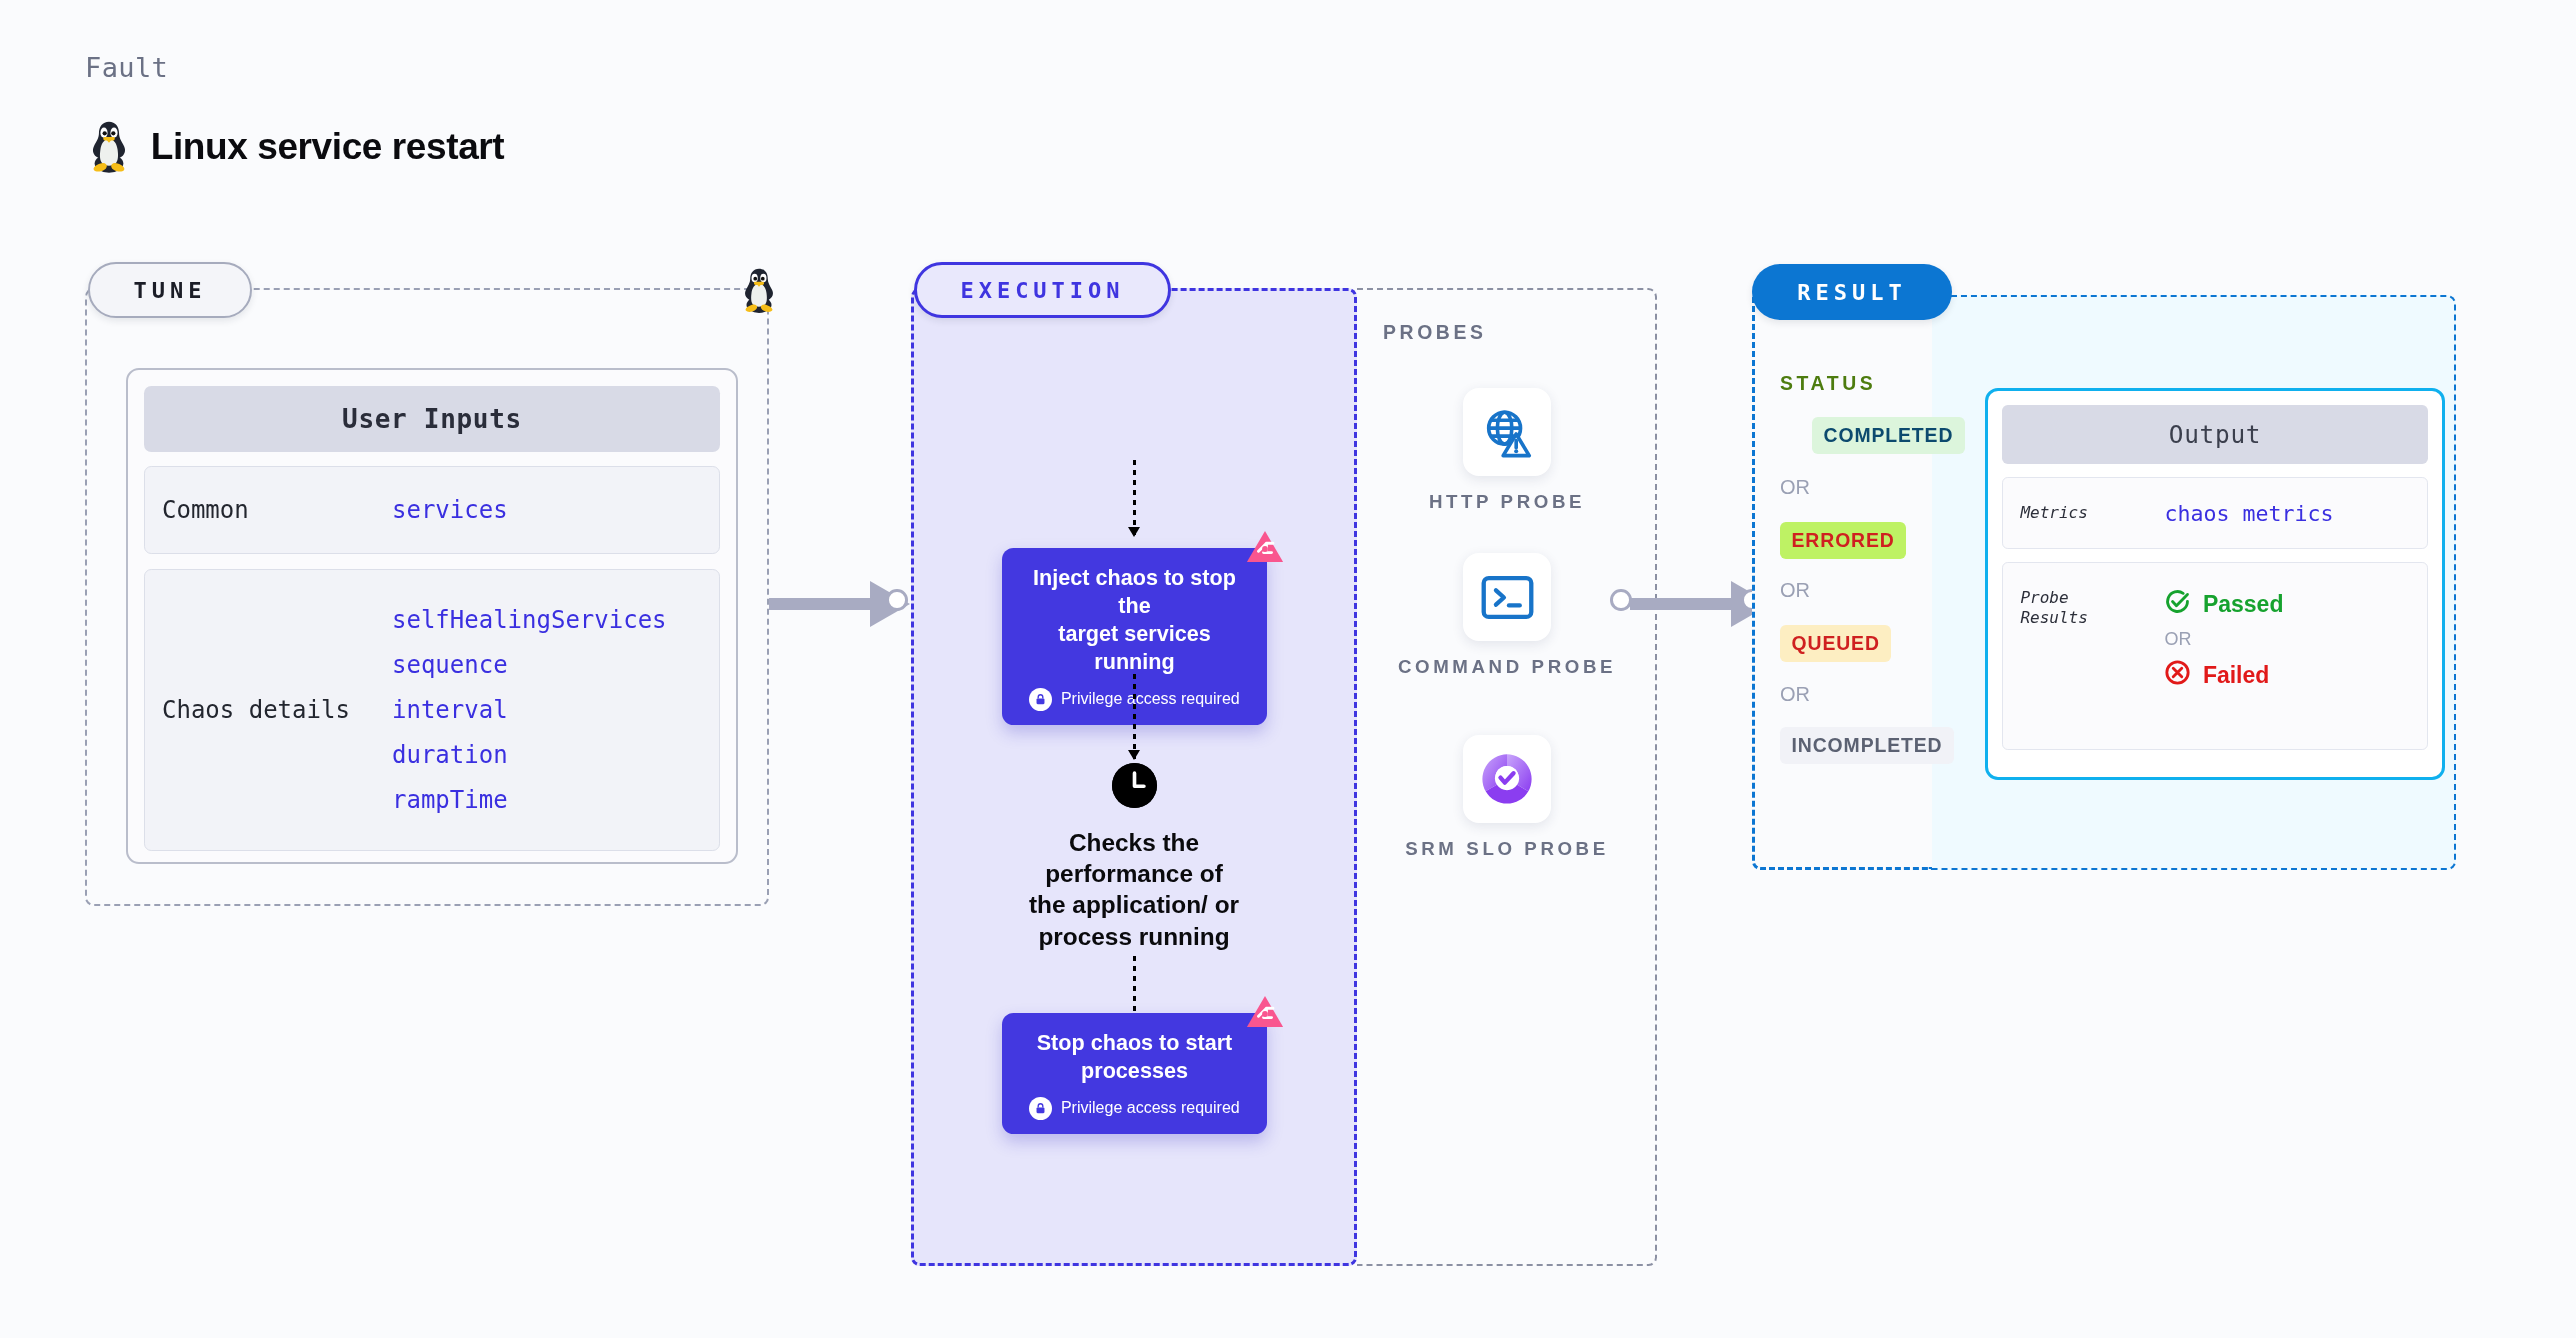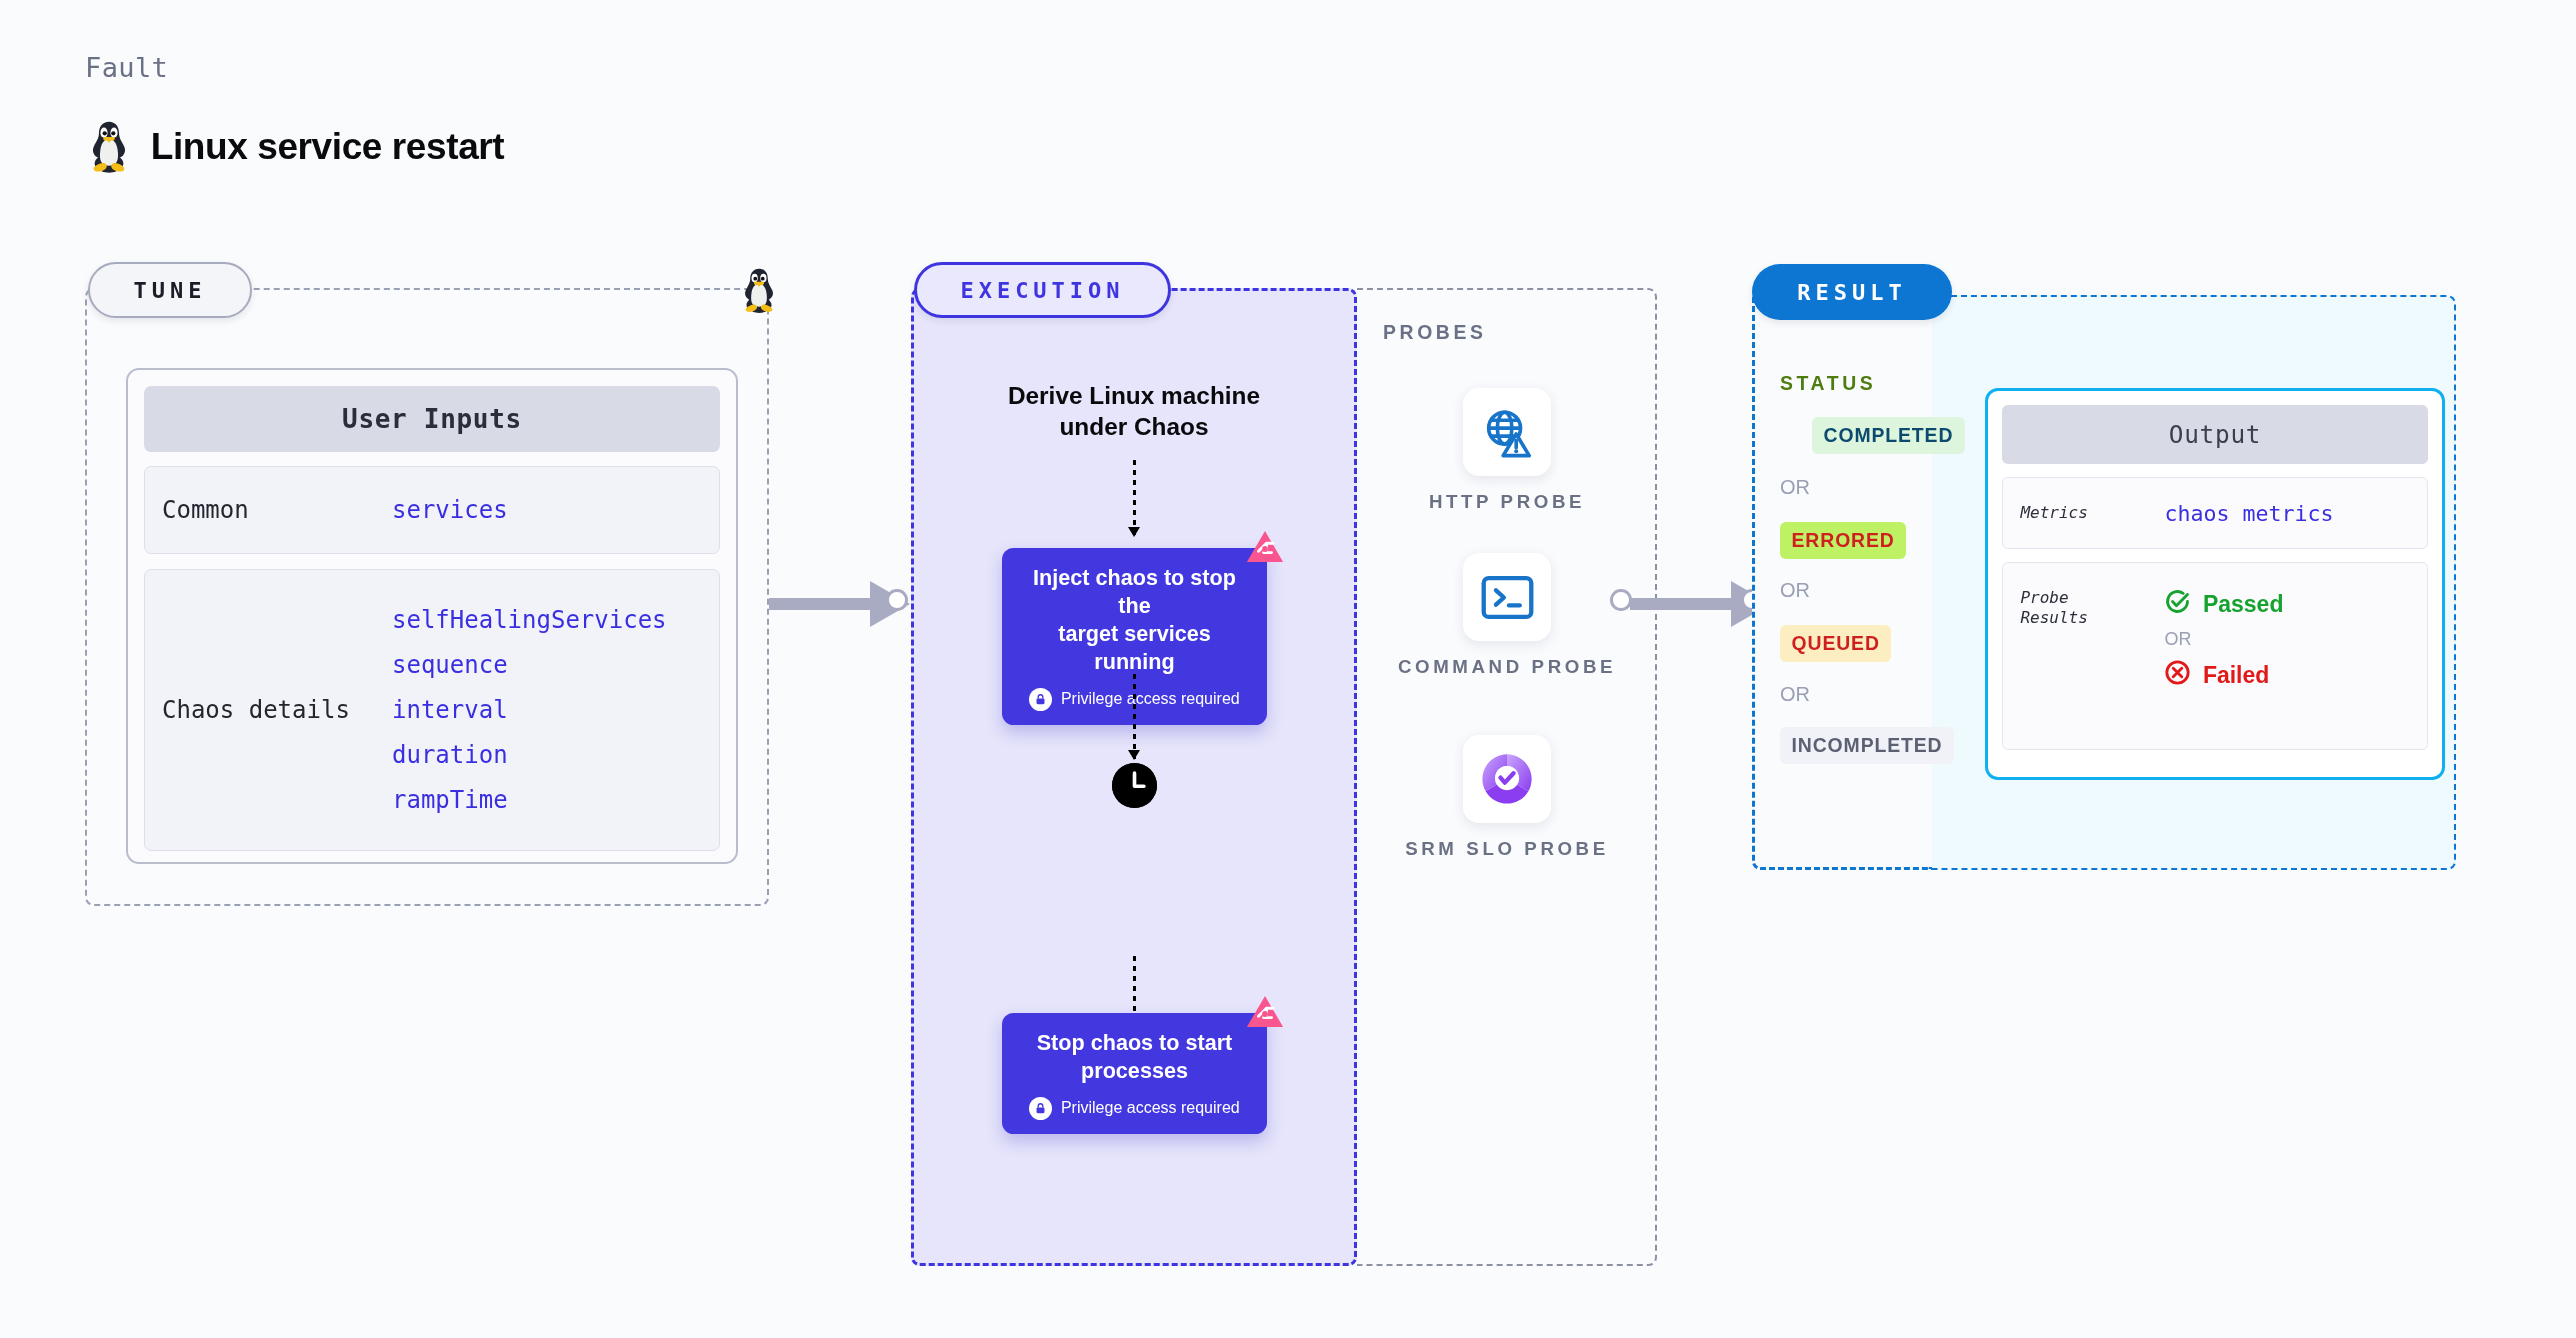--- a/index.html
+++ b/index.html
@@ -290,22 +290,20 @@
     <div class="shaft" style="width:108px;"></div>
     <div class="tri" style="left:101px;"></div>
   </div>
   <div class="node-dot" style="left:886px; top:589px;"></div>
 
   <div class="stage-box" id="probes-box"></div>
   <div class="stage-box" id="exec-box"></div>
   <div class="stage-pill" id="exec-pill">EXECUTION</div>
   <div id="probes-label">PROBES</div>
 
-  <div class="exec-step-title" style="left:911px; top:380px; white-space: pre-line;">Derive Linux machine
-under Chaos</div>
 
   <div class="dotted-arrow" style="left:1133px; top:460px; height:76px;">
     <div class="line"></div>
       <div class="head"></div>
   </div>
 
   <div class="chaos-card" style="left:1002px; top:548px;">
     <span class="corner-logo">
       <svg viewBox="0 0 58 58" width="42" height="42">
         <path d="M29 4 L54 47 H4 Z" fill="#f9568f"></path>
@@ -332,20 +330,24 @@
       <div class="head"></div>
   </div>
 
   <div class="clock-icon" style="left:1112px; top:763px;">
     <svg width="45" height="45" viewBox="0 0 62 62">
       <circle cx="31" cy="31" r="31" fill="#000"></circle>
       <path d="M31 14v18h13" stroke="#fff" stroke-width="5" fill="none" stroke-linecap="round" stroke-linejoin="round"></path>
     </svg>
   </div>
 
+  <div class="exec-step-title" style="left:911px; top:827px; white-space: pre-line;">Checks the
+performance of
+the application/ or
+process running</div>
 
   <div class="dotted-arrow" style="left:1133px; top:956px; height:79px;">
     <div class="line"></div>
       <div class="head"></div>
   </div>
 
   <div class="chaos-card" style="left:1002px; top:1013px;">
     <span class="corner-logo">
       <svg viewBox="0 0 58 58" width="42" height="42">
         <path d="M29 4 L54 47 H4 Z" fill="#f9568f"></path>

